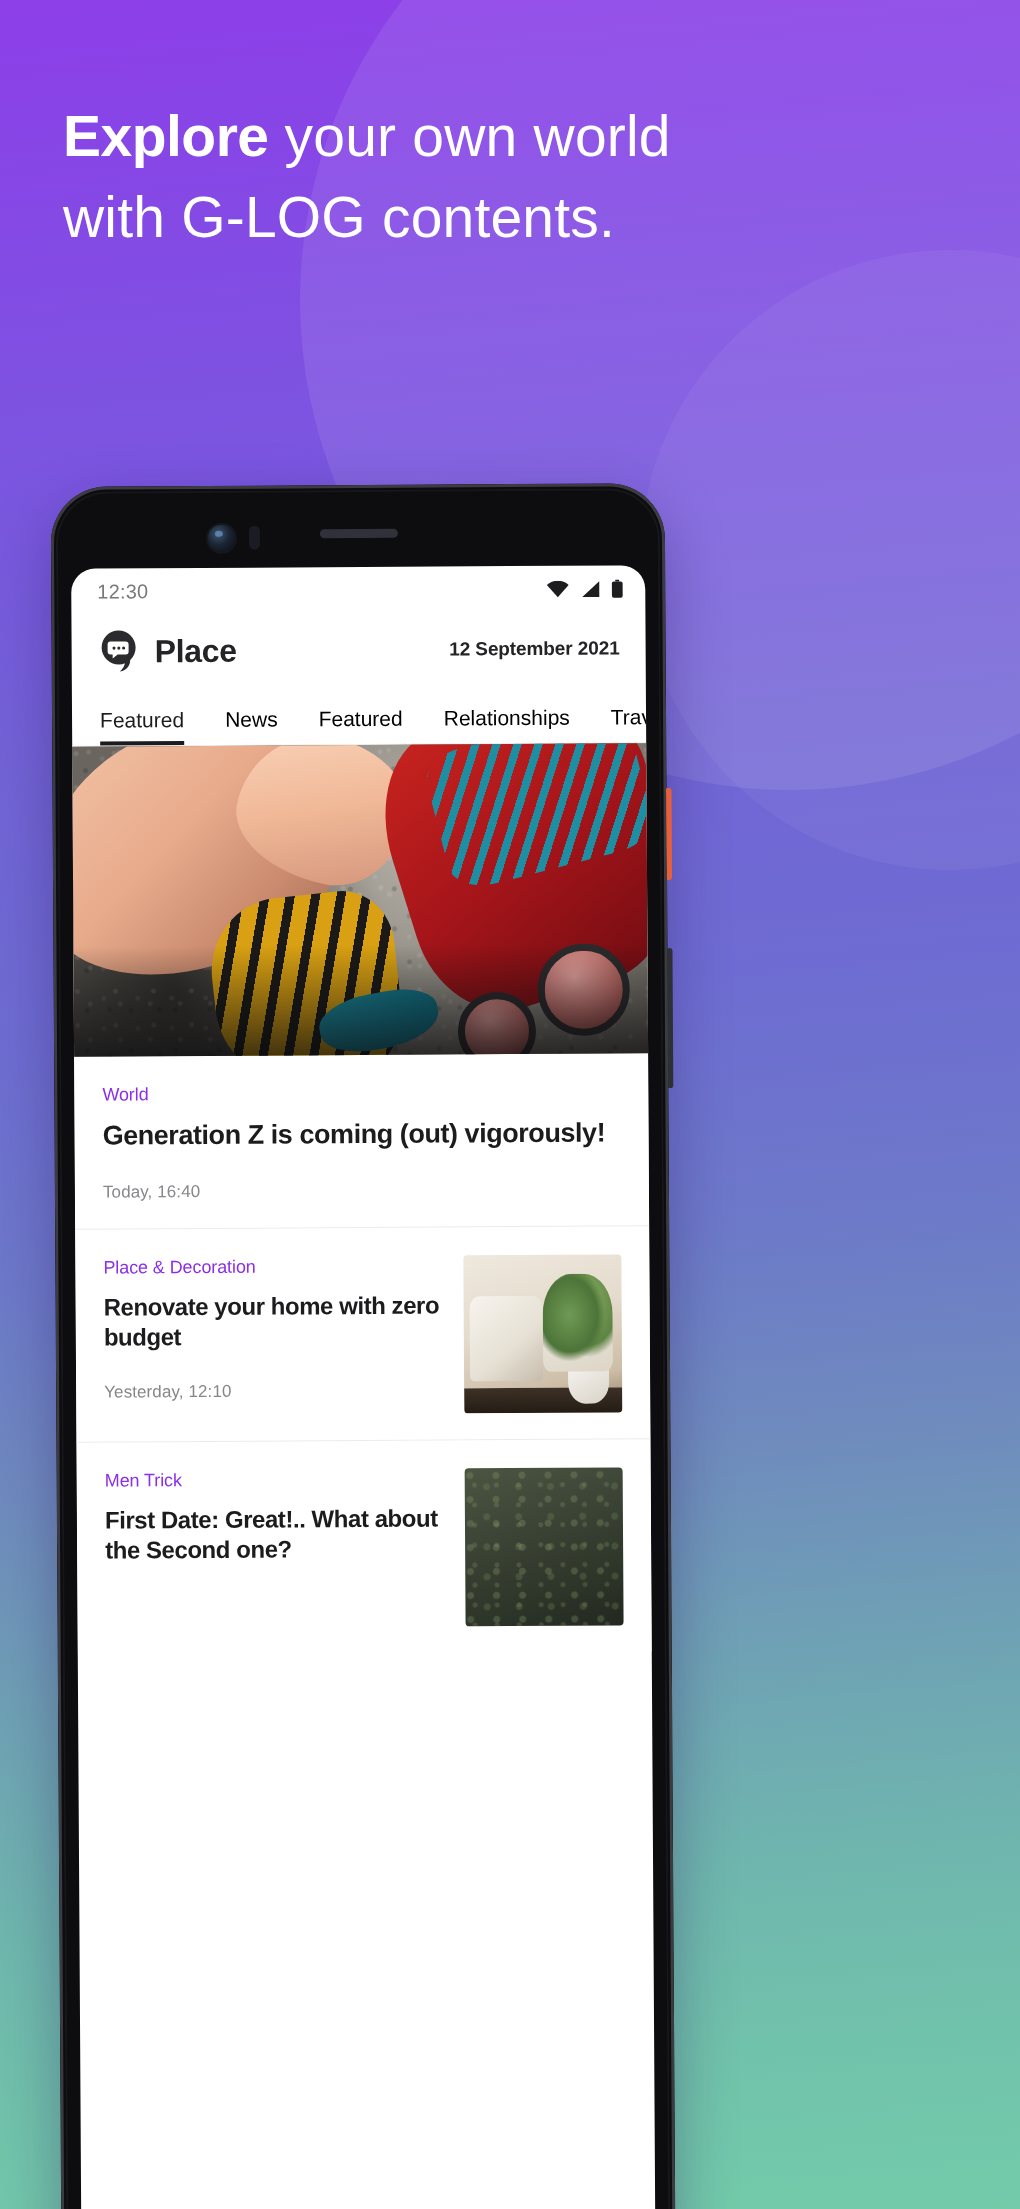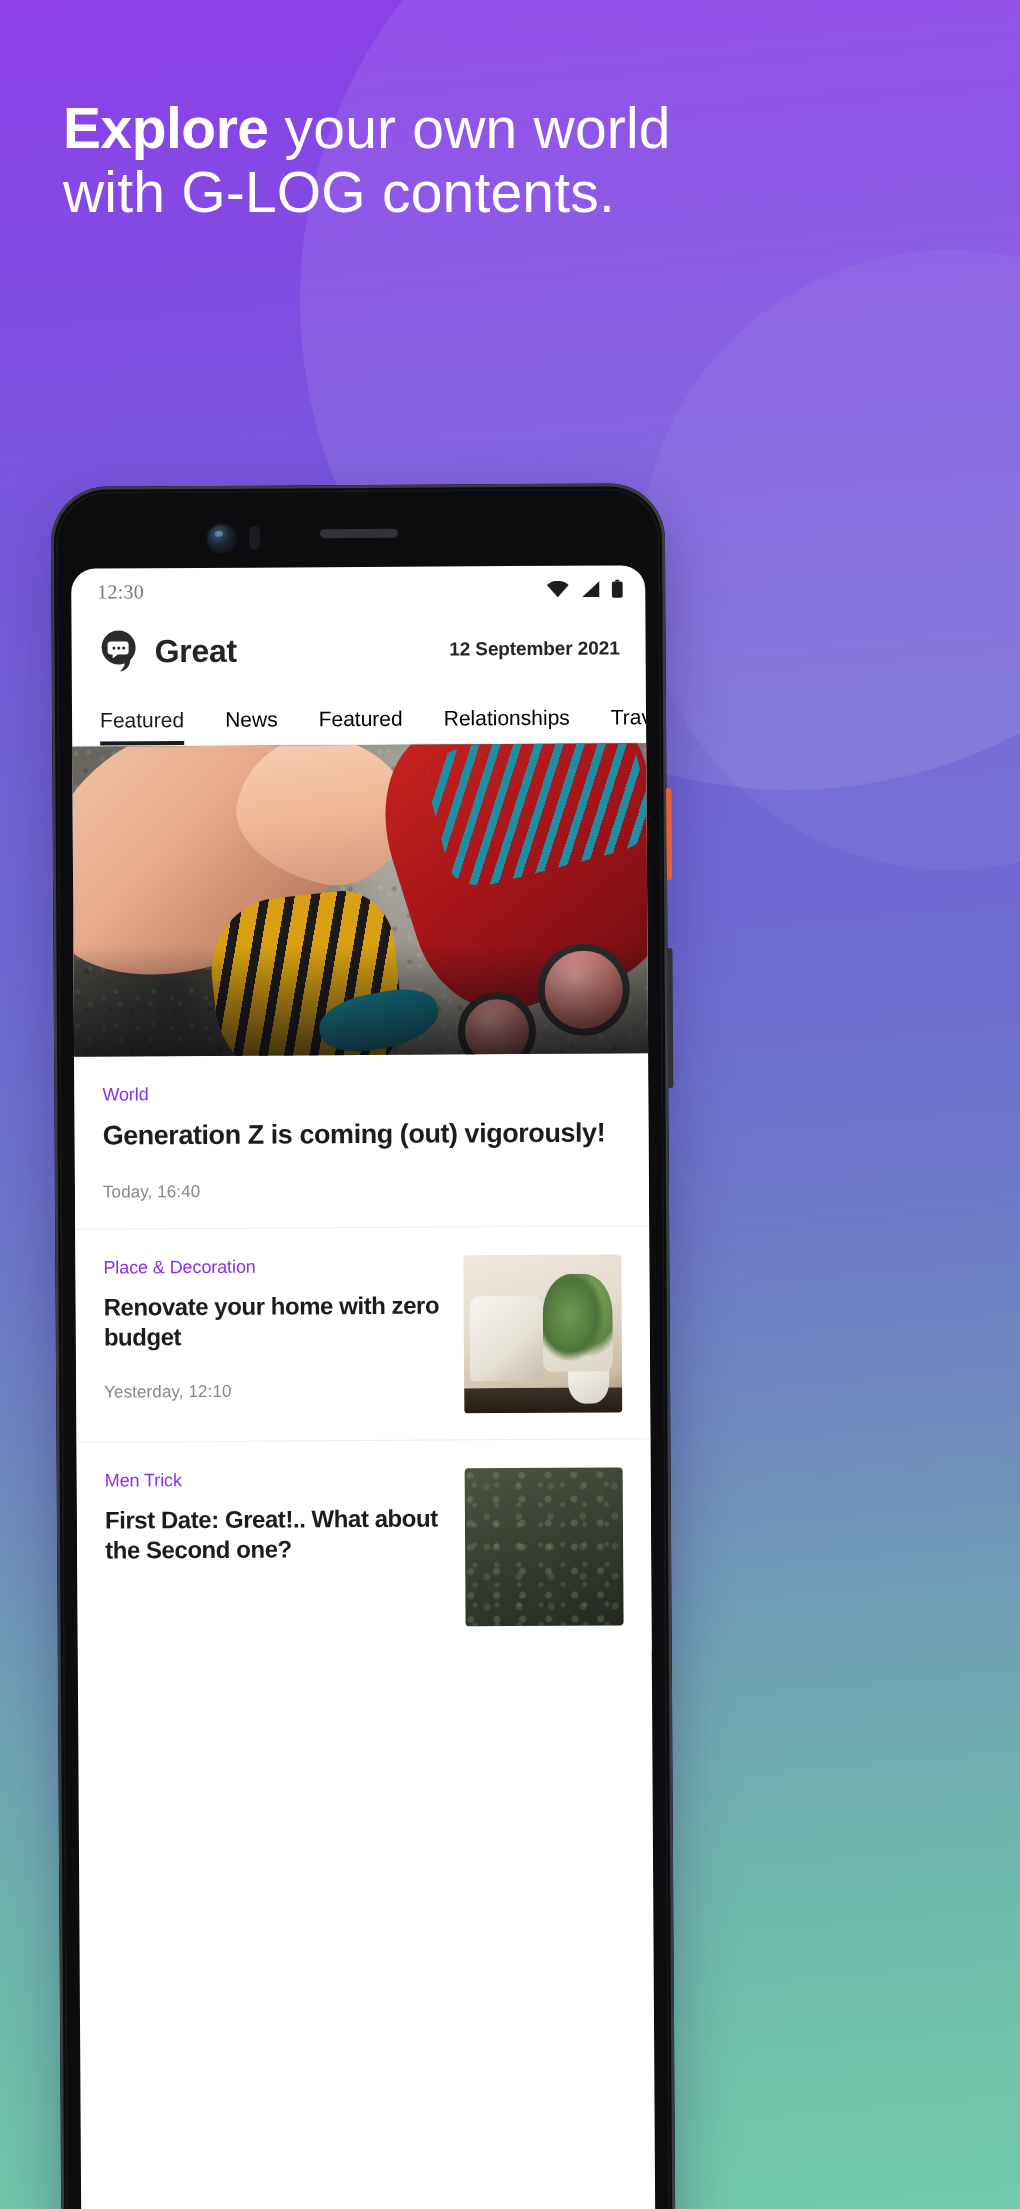--- a/index.html
+++ b/index.html
@@ -42,21 +42,21 @@
     background: rgba(255,255,255,0.05);
   }
 
   
   #headline {
     position: absolute;
     left: 63px; top: 96px;
     width: 620px;
     color: #ffffff;
     font-size: 57px;
-    line-height: 64px;
+    line-height: 81px;
     font-weight: 300;
     letter-spacing: 0.2px;
   }
   #headline .bold { font-weight: 700; letter-spacing: -0.5px; }
 
   
   #phone {
     position: absolute;
     left: 56px; top: 485px;
     width: 614px; height: 1760px;
@@ -135,21 +135,21 @@
     overflow: hidden;
   }
 
   
   #statusbar {
     height: 46px;
     display: flex; align-items: center; justify-content: space-between;
     padding: 0 22px 0 26px;
   }
   #status-time {
-    font-size: 20px; color: #78797c; letter-spacing: 0.2px; font-family: Liberation Serif, serif;
+    font-size: 20px; color: #78797c; letter-spacing: 0.2px;
   }
   #status-icons { display: flex; align-items: center; gap: 11px; }
   .sticon { display: block; }
 
   
   #appbar {
     height: 74px;
     display: flex; align-items: center; justify-content: space-between;
     padding: 0 26px 0 28px;
   }
@@ -409,21 +409,21 @@
     <div id="appbar">
       <div id="brand">
         <svg width="42" height="44" viewBox="0 0 42 44">
           <circle cx="19" cy="18" r="17" fill="#2b2b2e"></circle>
           <path d="M30 27 C32 34 28 41 20 42 C25 38 26 33 25 29 Z" fill="#2b2b2e"></path>
           <path d="M11 12 h15 a3 3 0 0 1 3 3 v7 a3 3 0 0 1 -3 3 h-8 l-5 4 v-4 h-2 a3 3 0 0 1 -3 -3 v-7 a3 3 0 0 1 3 -3 z" fill="#ffffff"></path>
           <circle cx="14.4" cy="18.6" r="1.55" fill="#2b2b2e"></circle>
           <circle cx="19.2" cy="18.6" r="1.55" fill="#2b2b2e"></circle>
           <circle cx="24.0" cy="18.6" r="1.55" fill="#2b2b2e"></circle>
         </svg>
-        <div id="brand-name">Great</div>
+        <div id="brand-name">Place</div>
       </div>
       <div id="app-date">12 September 2021</div>
     </div>
 
     <nav id="tabs">
       <div class="tab active">Featured</div>
       <div class="tab">News</div>
       <div class="tab">Featured</div>
       <div class="tab">Relationships</div>
       <div class="tab">Travel</div>

